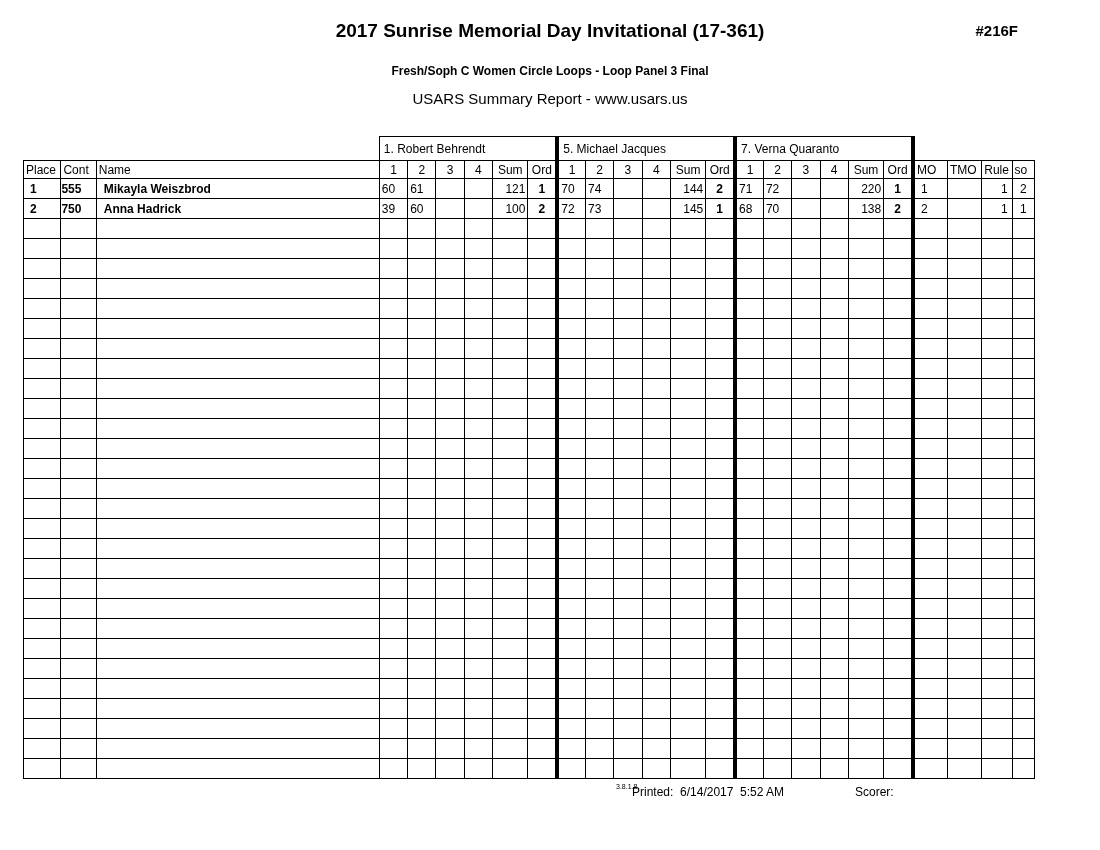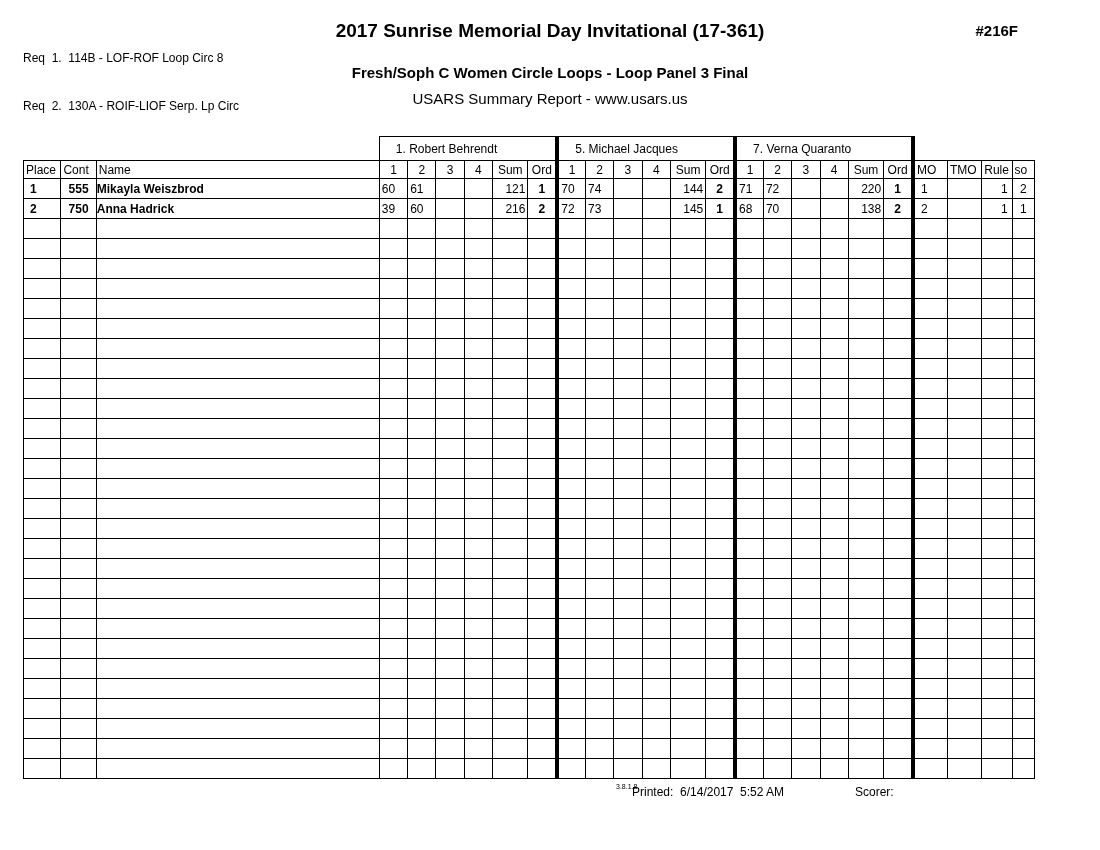--- a/index.html
+++ b/index.html
@@ -10,71 +10,67 @@
     font-family: "Liberation Sans", sans-serif;
     color: #000;
   }
   .page { position: absolute; inset: 0; background: #fff; overflow: hidden; }
 
   
   .req-block { position: absolute; left: 23px; top: 18px; font-size: 12px; line-height: 16px; white-space: pre; }
   .center { position: absolute; left: 0; width: 100%; text-align: center; white-space: pre; }
   .title  { top: 20px; font-size: 19px; font-weight: bold; }
   .venue  { top: 43px; font-size: 14px; }
-  .event  { top: 64px; font-size: 15px; font-weight: bold; }
+  .event  { top: 64px; font-size: 12px; font-weight: bold; }
   .report { top: 90px; font-size: 15px; }
   .event-number { position: absolute; right: 82px; top: 22px; font-size: 15px; font-weight: bold; }
 
   
   table#score-table {
     position: absolute; left: 23px; top: 136px;
     border-collapse: collapse; table-layout: fixed;
     width: 1012px;
   }
   #score-table td {
     border: 1px solid #000;
     font-size: 12px;
     height: 20px;
     overflow: hidden;
     white-space: nowrap;
     vertical-align: middle;
   }
   #score-table tr.judge-row td { height: 24px; }
   #score-table tr.head-row td  { height: 18px; }
   #score-table td.spacer { border: none; }
-  #score-table td.judge-cell { padding-left: 16px; }
+  #score-table td.judge-cell { padding-left: 4px; }
   #score-table td.thick { border-right: 4px solid #000; }
 
   #score-table td.h  { padding-left: 2px; text-align: left; }
   #score-table td.hc { text-align: center; }
 
   #score-table td.place { padding-left: 6px; font-weight: bold; }
-  #score-table td.cont  { text-align: center; font-weight: bold; }
-  #score-table td.name  { padding-left: 0; font-weight: bold; }
+  #score-table td.cont  { font-weight: bold; }
+  #score-table td.name  { padding-left: 7px; font-weight: bold; }
   #score-table td.score { padding-left: 2px; }
   #score-table td.sum   { text-align: right; padding-right: 2px; }
   #score-table td.ord   { text-align: center; font-weight: bold; }
   #score-table td.mo    { padding-left: 6px; }
   #score-table td.rule  { text-align: right; padding-right: 4px; }
   #score-table td.so    { text-align: center; }
 
   
   .footer-version { position: absolute; left: 616px; top: 783px; font-size: 7px; }
   .footer-printed { position: absolute; left: 632px; top: 785px; font-size: 12px; white-space: pre; }
   .footer-scorer  { position: absolute; left: 855px; top: 785px; font-size: 12px; }
 </style>
 </head>
 <body>
 
 <div class="page">
 
-  <div class="req-block">
-    <div>Req  1.  114B - LOF-ROF Loop Circ 8</div>
-    <div>Req  2.  130A - ROIF-LIOF Serp. Lp Circ</div>
-  </div>
 
   <div class="center title">2017 Sunrise Memorial Day Invitational (17-361)</div>
   <div class="center event">Fresh/Soph C Women Circle Loops - Loop Panel 3 Final</div>
   <div class="center report">USARS Summary Report - www.usars.us</div>
 
   <div class="event-number">#216F</div>
 
   <table id="score-table">
       <colgroup>
         <col style="width: 37px;">
@@ -166,21 +162,21 @@
           <td class="so">2</td>
         </tr>
         <tr>
           <td class="place">2</td>
           <td class="cont">750</td>
           <td class="name">Anna Hadrick</td>
           <td class="score">39</td>
           <td class="score">60</td>
           <td class="score"></td>
           <td class="score"></td>
-          <td class="sum">216</td>
+          <td class="sum">100</td>
           <td class="ord thick">2</td>
           <td class="score">72</td>
           <td class="score">73</td>
           <td class="score"></td>
           <td class="score"></td>
           <td class="sum">145</td>
           <td class="ord thick">1</td>
           <td class="score">68</td>
           <td class="score">70</td>
           <td class="score"></td>

